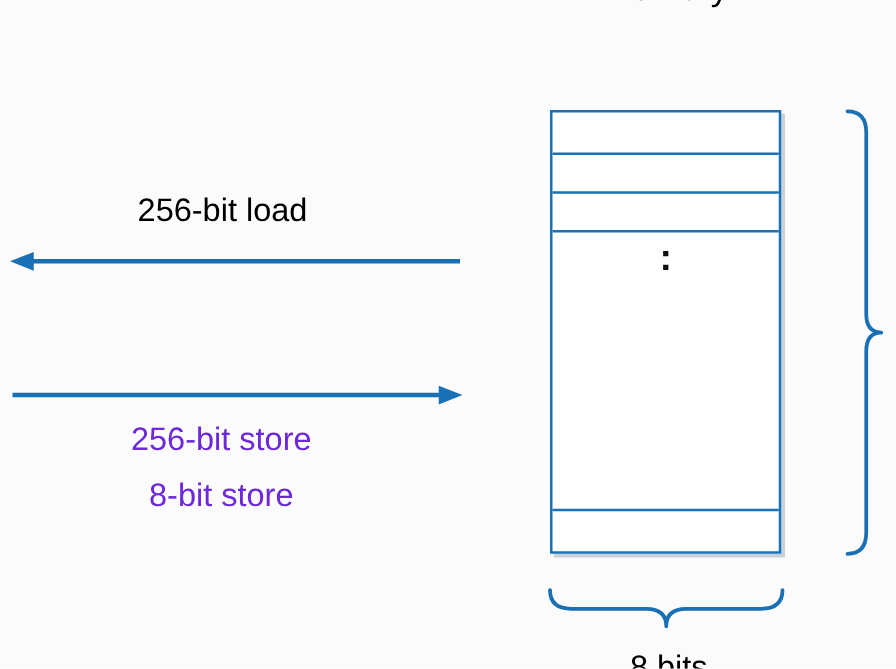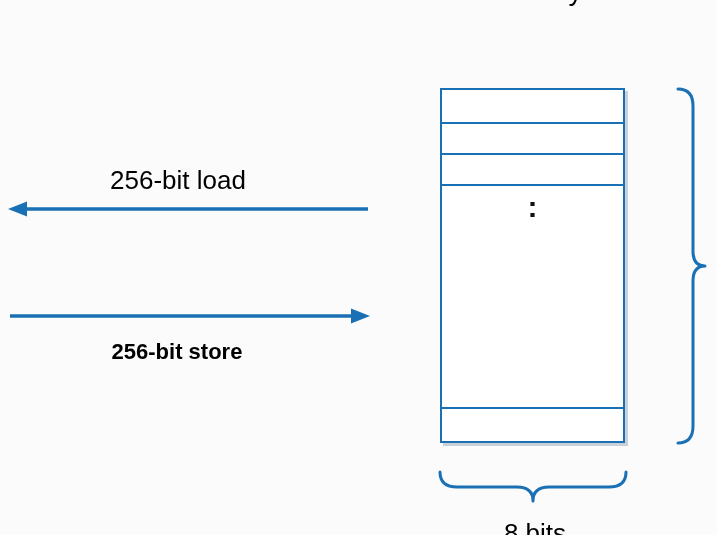--- a/index.html
+++ b/index.html
@@ -67,26 +67,25 @@
 
   .brace { position: absolute; }
 
   .store-labels {
     position: absolute;
     left: 12px;
     top: 329px;
     width: 330px;
   }
   .store-labels .line {
-    font-size: 22px;
+    font-size: 26px;
     line-height: 45px;
-    color: #000000;
+    color: #6d28d9;
     text-align: center;
     white-space: nowrap;
-    font-weight: bold;
   }
 
   .bit-width {
     position: absolute;
     left: 470px;
     top: 518px;
     width: 130px;
     font-size: 26px;
     color: #000000;
     text-align: center;
@@ -97,28 +96,29 @@
 <body>
 
 <div class="canvas">
 
   <div class="title">Memory</div>
 
   <svg class="arrow" style="left:8px; top:198px;" width="362" height="22" aria-hidden="true">
     <line x1="360" y1="11" x2="16" y2="11" stroke="#1a70b4" stroke-width="3.5"></line>
     <polygon points="0,11 19,3.5 19,18.5" fill="#1a70b4"></polygon>
   </svg>
-  <div class="txt" style="left:28px; top:165px; width:300px;">256-bit load</div>
+  <div class="txt" style="left:28px; top:153px; width:300px;">256-bit load</div>
 
   <svg class="arrow" style="left:8px; top:305px;" width="362" height="22" aria-hidden="true">
     <line x1="2" y1="11" x2="344" y2="11" stroke="#1a70b4" stroke-width="3.5"></line>
     <polygon points="362,11 343,3.5 343,18.5" fill="#1a70b4"></polygon>
   </svg>
   <div class="store-labels">
     <div class="line">256-bit store</div>
+    <div class="line">8-bit store</div>
   </div>
 
   <div class="mem-block">
     <div class="mem-line" style="top:32px;"></div>
     <div class="mem-line" style="top:63px;"></div>
     <div class="mem-line" style="top:94px;"></div>
     <div class="mem-line" style="top:317px;"></div>
     <div class="mem-ellipsis">:</div>
   </div>
 

